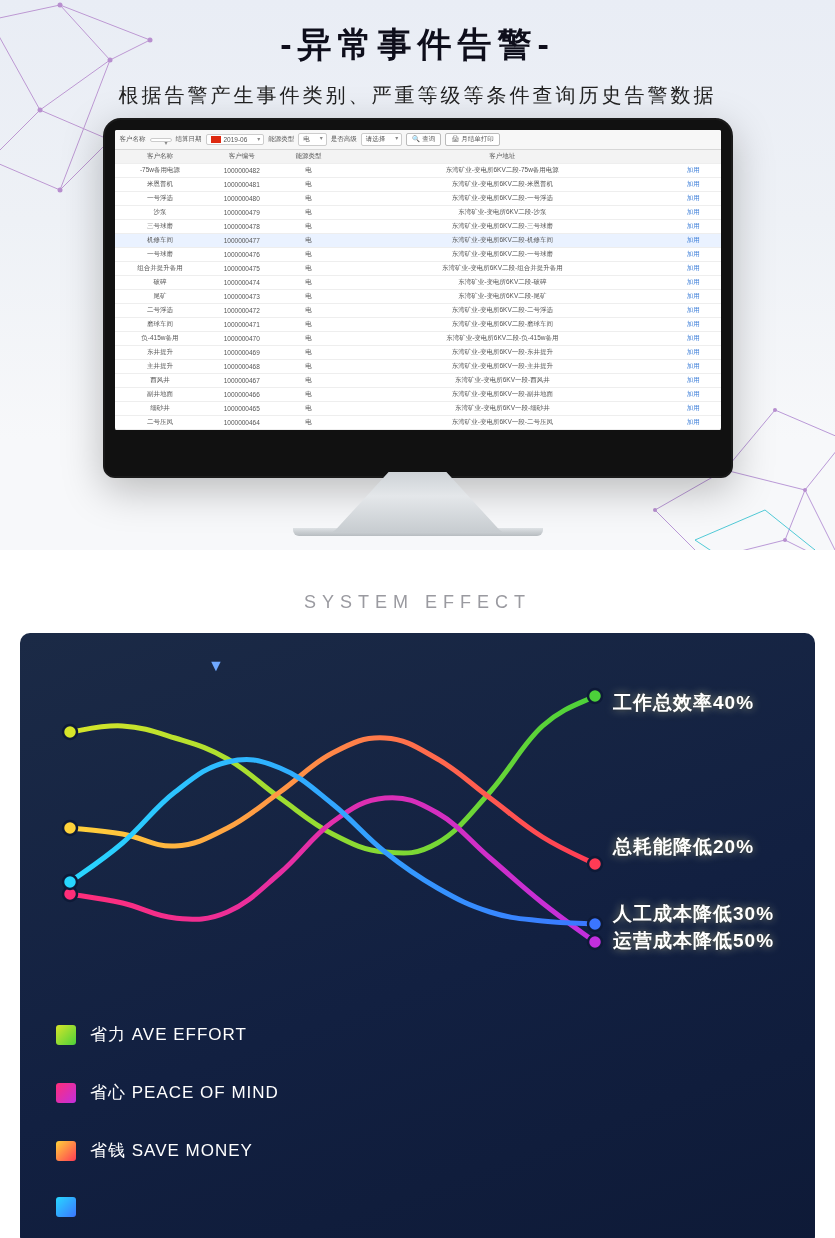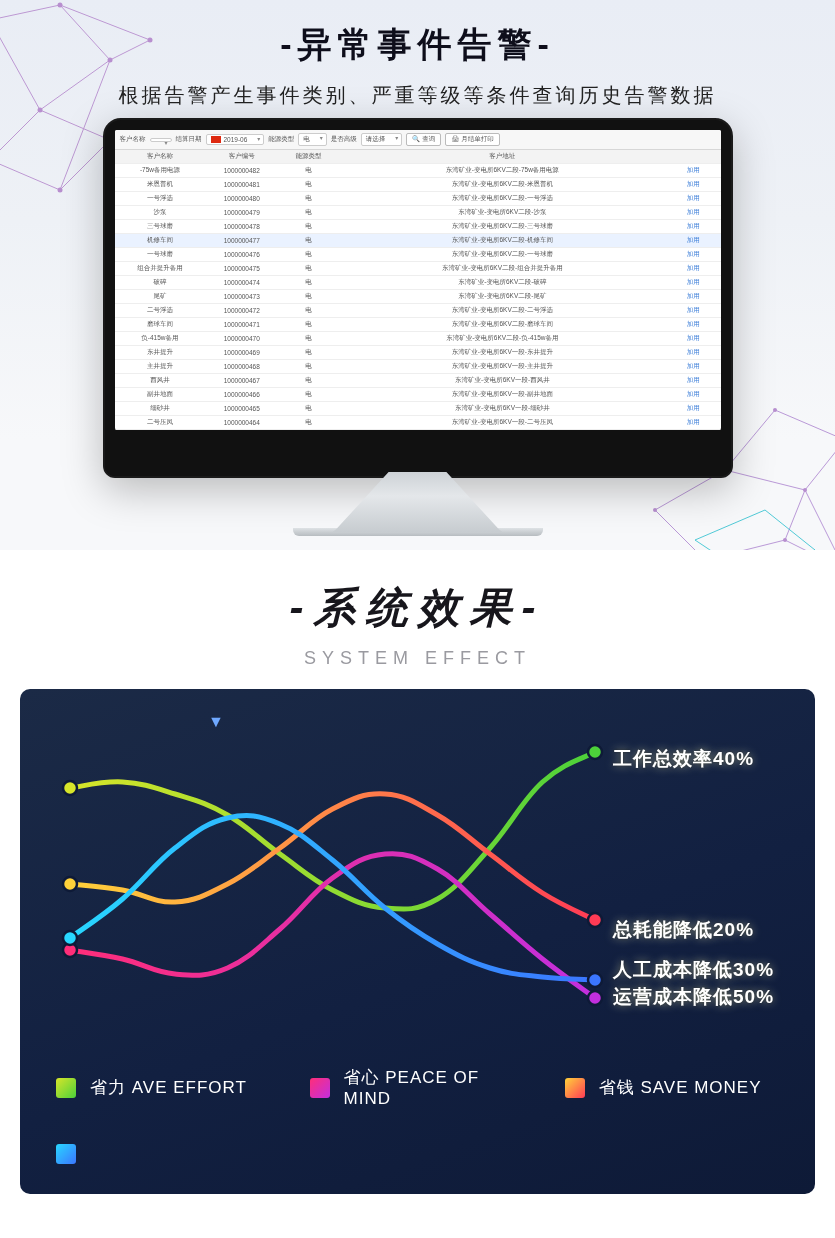--- a/index.html
+++ b/index.html
@@ -212,23 +212,23 @@
     position: absolute;
     font-size: 19px;
     font-weight: 700;
     white-space: nowrap;
     text-shadow: 0 0 8px rgba(255,255,190,.55), 0 0 3px rgba(0,0,0,.6);
     letter-spacing: 1px;
   }
 
   .legend {
     display: grid;
-    grid-template-columns: 1fr 1fr 1fr;
+    grid-template-columns: 1fr;
     gap: 35px 40px;
-    margin-top: 22px;
+    margin-top: 35px;
     padding: 0 6px;
   }
   .legend-item {
     display: flex;
     align-items: center;
     gap: 14px;
     font-size: 17px;
     font-weight: 500;
     letter-spacing: 1px;
   }
@@ -463,21 +463,20 @@
       <div class="imac-chin">
         <span></span>
       </div>
     </div>
     <div class="imac-stand"></div>
     <div class="imac-foot"></div>
   </div>
 </div>
 
 <div class="sec2-head">
-  <h2>-系统效果-</h2>
   <div class="en">SYSTEM EFFECT</div>
 </div>
 
 <div class="chart-panel">
   <div class="marker-tri">▼</div>
 
   <div class="chart-area">
     <svg id="chart-svg" viewBox="0 0 735 330" preserveAspectRatio="none">
         <defs>
           <linearGradient id="grad0" x1="0" x2="1">
@@ -505,21 +504,21 @@
         <circle cx="545" cy="206" r="7" class="dot" fill="#ff3b55"></circle>
         <path d="M 20,236 C 30.5,237.8 51.5,240.2 72.5,245 C 93.5,249.8 104,258.2 125,260 C 146,261.8 156.5,263 177.5,254 C 198.5,245 209,233 230,215 C 251,197 261.5,179 282.5,164 C 303.5,149 314,141.8 335,140 C 356,138.2 366.5,143 387.5,155 C 408.5,167 419,182 440,200 C 461,218 471.5,228.2 492.5,245 C 513.5,261.8 534.5,276.2 545,284" fill="none" stroke="url(#grad2)" stroke-width="5" stroke-linecap="round"></path>
         <circle cx="20" cy="236" r="7" class="dot" fill="#ff2e79"></circle>
         <circle cx="545" cy="284" r="7" class="dot" fill="#c22fde"></circle>
         <path d="M 20,223.99999999999997 C 30.5,216.2 51.5,203 72.5,185 C 93.5,167 104,150.2 125,134 C 146,117.80000000000001 156.5,108.80000000000001 177.5,104.00000000000001 C 198.5,99.20000000000002 209,101.60000000000002 230,110.00000000000001 C 251,118.4 261.5,129.2 282.5,146 C 303.5,162.8 314,177.20000000000002 335,194.00000000000003 C 356,210.80000000000004 366.5,218 387.5,230 C 408.5,242 419,247.4 440,254 C 461,260.6 471.5,260.6 492.5,263 C 513.5,265.4 534.5,265.4 545,266" fill="none" stroke="url(#grad3)" stroke-width="5" stroke-linecap="round"></path>
         <circle cx="20" cy="223.99999999999997" r="7" class="dot" fill="#28d7ff"></circle>
         <circle cx="545" cy="266" r="7" class="dot" fill="#3b76ff"></circle>
       </svg>
     <div id="end-labels">
         <div class="end-label" style="left: 563px; top: 32px;">工作总效率40%</div>
-        <div class="end-label" style="left: 563px; top: 203px;">总耗能降低20%</div>
+        <div class="end-label" style="left: 563px; top: 176px;">总耗能降低20%</div>
         <div class="end-label" style="left: 563px; top: 270px;">运营成本降低50%</div>
         <div class="end-label" style="left: 563px; top: 243px;">人工成本降低30%</div>
       </div>
   </div>
 
   <div class="legend" id="legend">
       <div class="legend-item">
         <div class="swatch" style="background: linear-gradient(135deg, rgb(215, 229, 42), rgb(76, 209, 58));"></div>
         <span>省力 AVE EFFORT</span>
       </div>

